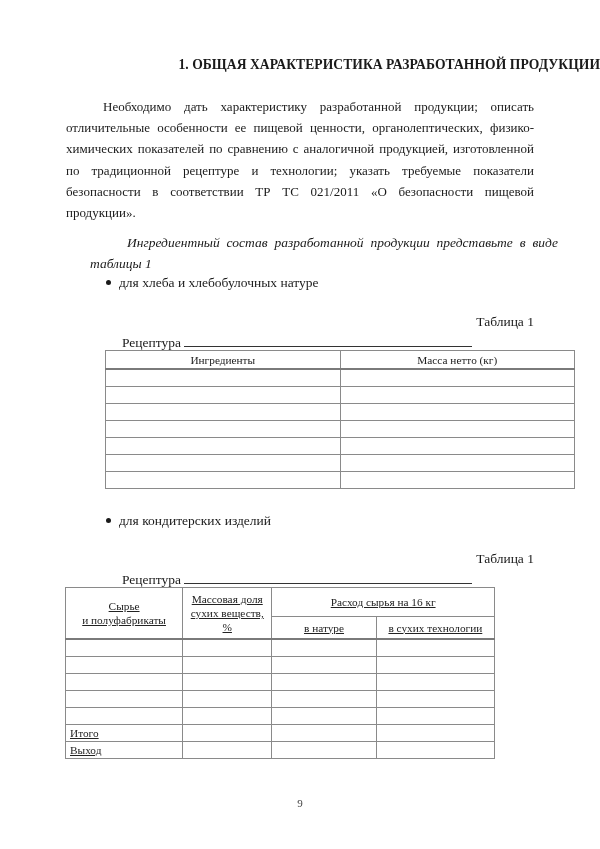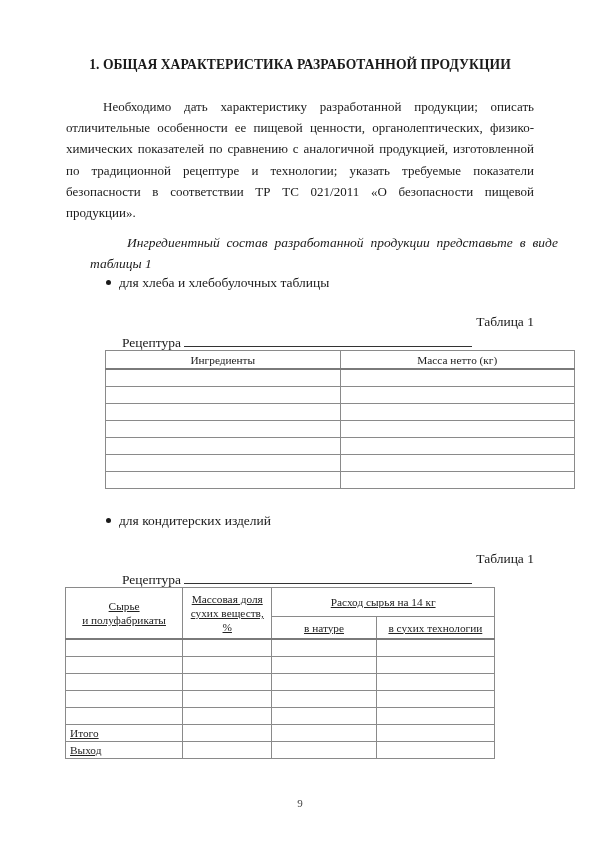--- a/index.html
+++ b/index.html
@@ -13,21 +13,21 @@
       position: relative;
       overflow: hidden;
       font-family: "Liberation Serif", "DejaVu Serif", serif;
       color: #1a1a1a;
     }
     .abs { position: absolute; }
 
     .heading {
       left: 0; width: 600px;
       top: 57px;
-      text-align: center;
+      text-align: right;
       font-weight: bold;
       font-size: 13.6px;
       letter-spacing: 0.05px;
     }
 
     .para {
       left: 66px;
       width: 468px;
       top: 96px;
       font-size: 13px;
@@ -140,21 +140,21 @@
 </head>
 <body>
 
 <div class="abs heading">1. ОБЩАЯ ХАРАКТЕРИСТИКА РАЗРАБОТАННОЙ ПРОДУКЦИИ</div>
 
 <div class="abs para">Необходимо дать характеристику разработанной продукции; описать отличительные особенности ее пищевой ценности, органолептических, физико-химических показателей по сравнению с аналогичной продукцией, изготовленной по традиционной рецептуре и технологии; указать требуемые показатели безопасности в соответствии ТР ТС 021/2011 «О безопасности пищевой продукции».</div>
 
 <div class="abs italic-para">Ингредиентный состав разработанной продукции представьте в виде таблицы 1</div>
 
 <div class="abs bullet" style="top:274px;">
-  <span class="dot"></span><span>для хлеба и хлебобулочных таблицы</span>
+  <span class="dot"></span><span>для хлеба и хлебобулочных натуре</span>
 </div>
 
 <div class="abs table-caption" style="top:314px;">Таблица 1</div>
 
 <div class="abs recipe-line" style="top:333px;">
   <span>Рецептура</span><span class="underline"></span>
 </div>
 
 <table class="grid" id="table1">
   <colgroup>
@@ -220,21 +220,21 @@
     <tr>
       <th rowspan="2" style="height:50px;">
         <span>Сырье</span><br>
         <span>и полуфабрикаты</span>
       </th>
       <th rowspan="2">
         <span>Массовая доля</span><br>
         <span>сухих веществ,</span><br>
         <span>%</span>
       </th>
-      <th colspan="2" style="height:28px;">Расход сырья на 14 кг</th>
+      <th colspan="2" style="height:28px;">Расход сырья на 16 кг</th>
     </tr>
     <tr>
       <th style="height:21px;">в натуре</th>
       <th>в сухих технологии</th>
     </tr>
   </thead>
   <tbody>
     <tr>
         <td></td>
         <td></td>

